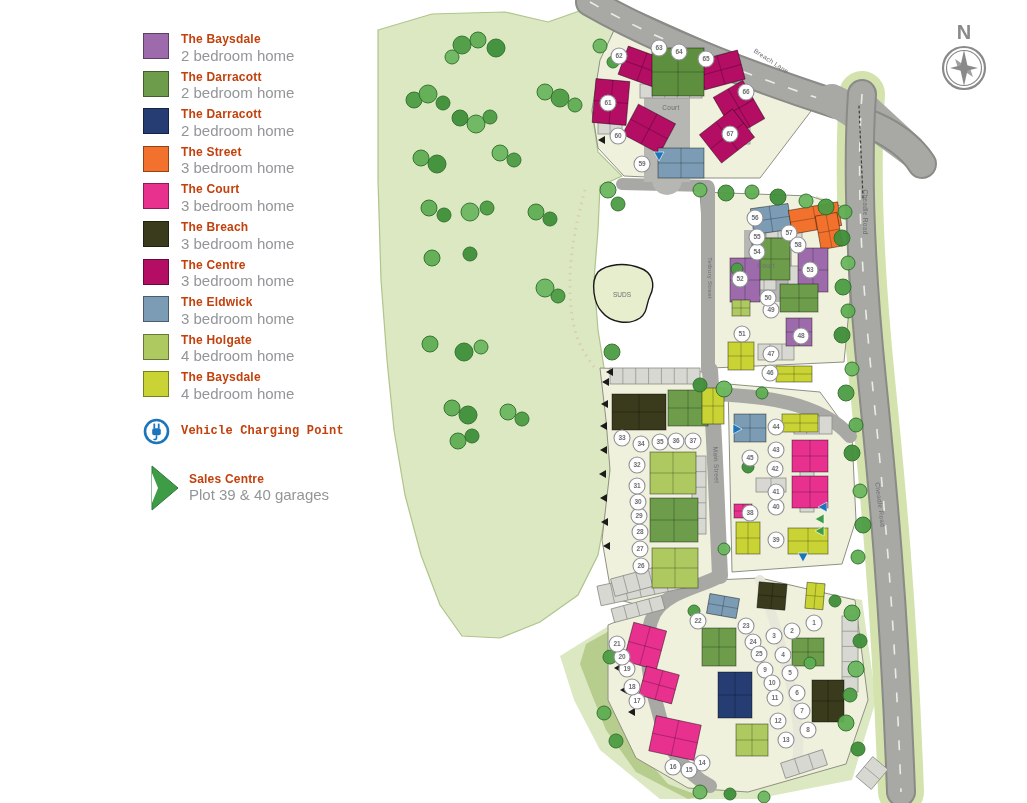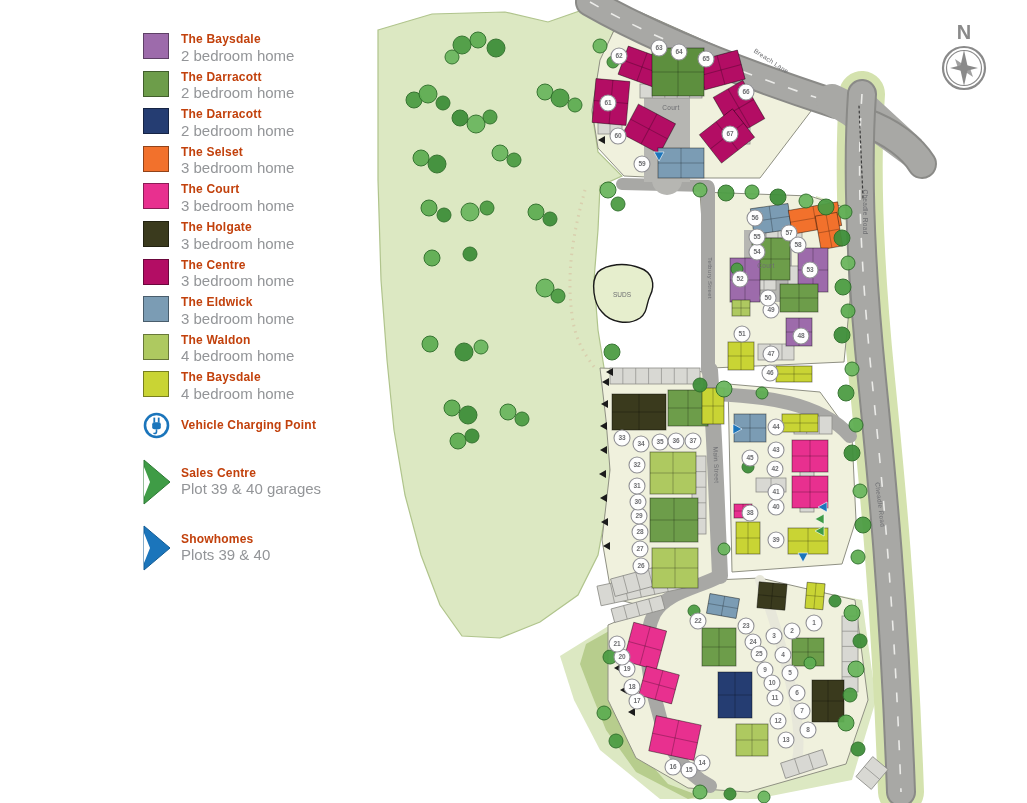--- a/index.html
+++ b/index.html
@@ -5,22 +5,22 @@
   html,body{margin:0;padding:0;background:#fff;}
   .canvas{position:relative;width:1027px;height:803px;background:#ffffff;overflow:hidden;
           font-family:"Liberation Sans",sans-serif;}
   #map{position:absolute;left:0;top:0;}
   .legend{position:absolute;left:143px;top:33px;width:250px;z-index:5;}
   .lg-row{display:flex;align-items:flex-start;gap:12px;margin-bottom:7px;}
   .swatch{width:26px;height:26px;flex:0 0 26px;border:1px solid rgba(0,0,0,.4);box-sizing:border-box;}
   .lg-title{font-size:12px;font-weight:bold;color:#c2410c;line-height:1.05;letter-spacing:.2px;}
   .lg-sub{font-size:15px;color:#939598;margin-top:1px;}
   .icon-cell{width:28px;flex:0 0 28px;display:flex;justify-content:flex-start;}
-  .charging-row{display:flex;align-items:center;gap:10px;margin-top:10px;}
-  .tri-row{display:flex;align-items:center;gap:10px;margin-top:20px;}
+  .charging-row{display:flex;align-items:center;gap:10px;margin-top:16px;font-family:Liberation Mono, monospace;}
+  .tri-row{display:flex;align-items:center;gap:10px;margin-top:20px;margin-left:8px;}
   .compass{position:absolute;left:938px;top:22px;width:52px;text-align:center;z-index:5;}
   .compass-n{font-size:20px;font-weight:bold;color:#8a8a8a;line-height:1;margin-bottom:2px;}
 </style>
 </head>
 <body>
 
 <div class="canvas">
 
   <svg id="map" width="1027" height="803" viewBox="0 0 1027 803">
       <polygon points="378,30 432,14 505,12 548,22 594,6 614,30 600,64 592,112 598,152 622,176 600,186 598,230 594,280 598,330 606,380 612,440 608,500 598,555 578,595 540,622 500,638 462,636 440,605 421,555 405,495 394,430 387,360 381,280 378,180" fill="#dce8c2" stroke="#b0c48c" stroke-width="1.2"></polygon>
@@ -773,56 +773,56 @@
     <div class="lg-row">
       <span class="swatch" style="background: rgb(37, 61, 114);"></span>
       <div>
           <div class="lg-title">The Darracott</div>
            <div class="lg-sub">2 bedroom home</div>
         </div>
     </div>
     <div class="lg-row">
       <span class="swatch" style="background: rgb(242, 113, 44);"></span>
       <div>
-          <div class="lg-title">The Selset</div>
+          <div class="lg-title">The Street</div>
            <div class="lg-sub">3 bedroom home</div>
         </div>
     </div>
     <div class="lg-row">
       <span class="swatch" style="background: rgb(232, 48, 143);"></span>
       <div>
           <div class="lg-title">The Court</div>
            <div class="lg-sub">3 bedroom home</div>
         </div>
     </div>
     <div class="lg-row">
       <span class="swatch" style="background: rgb(58, 58, 29);"></span>
       <div>
-          <div class="lg-title">The Holgate</div>
+          <div class="lg-title">The Breach</div>
            <div class="lg-sub">3 bedroom home</div>
         </div>
     </div>
     <div class="lg-row">
       <span class="swatch" style="background: rgb(179, 13, 100);"></span>
       <div>
           <div class="lg-title">The Centre</div>
            <div class="lg-sub">3 bedroom home</div>
         </div>
     </div>
     <div class="lg-row">
       <span class="swatch" style="background: rgb(123, 156, 180);"></span>
       <div>
           <div class="lg-title">The Eldwick</div>
            <div class="lg-sub">3 bedroom home</div>
         </div>
     </div>
     <div class="lg-row">
       <span class="swatch" style="background: rgb(174, 201, 96);"></span>
       <div>
-          <div class="lg-title">The Waldon</div>
+          <div class="lg-title">The Holgate</div>
            <div class="lg-sub">4 bedroom home</div>
         </div>
     </div>
     <div class="lg-row">
       <span class="swatch" style="background: rgb(201, 212, 52);"></span>
       <div>
           <div class="lg-title">The Baysdale</div>
            <div class="lg-sub">4 bedroom home</div>
         </div>
     </div>
@@ -846,32 +846,20 @@
           <polygon points="1,1 27,23 1,45" fill="#3f9c46" stroke="#2d7a35" stroke-width="1"></polygon>
           <polygon points="1,8 7,23 1,38" fill="#ffffff"></polygon>
         </svg>
       </span>
       <div>
           <div class="lg-title">Sales Centre</div>
            <div class="lg-sub">Plot 39 &amp; 40 garages</div>
         </div>
     </div>
 
-    <div class="tri-row">
-      <span class="icon-cell">
-        <svg width="28" height="46" viewBox="0 0 28 46">
-          <polygon points="1,1 27,23 1,45" fill="#1b75bb" stroke="#135c95" stroke-width="1"></polygon>
-          <polygon points="1,8 7,23 1,38" fill="#ffffff"></polygon>
-        </svg>
-      </span>
-      <div>
-          <div class="lg-title">Showhomes</div>
-           <div class="lg-sub">Plots 39 &amp; 40</div>
-        </div>
-    </div>
   </div>
 
   <div class="compass">
     <div class="compass-n">N</div>
     <svg width="48" height="48" viewBox="0 0 48 48">
       <circle cx="24" cy="24" r="21" fill="none" stroke="#8a8a8a" stroke-width="2.2"></circle>
       <circle cx="24" cy="24" r="17.5" fill="none" stroke="#8a8a8a" stroke-width="1.2"></circle>
       <polygon points="24,6 28,24 24,42 20,24" fill="#8a8a8a"></polygon>
       <polygon points="10,24 24,20.5 38,24 24,27.5" fill="#8a8a8a"></polygon>
       <polygon points="15,15 24,21 18,24" fill="#8a8a8a" opacity=".8"></polygon>

